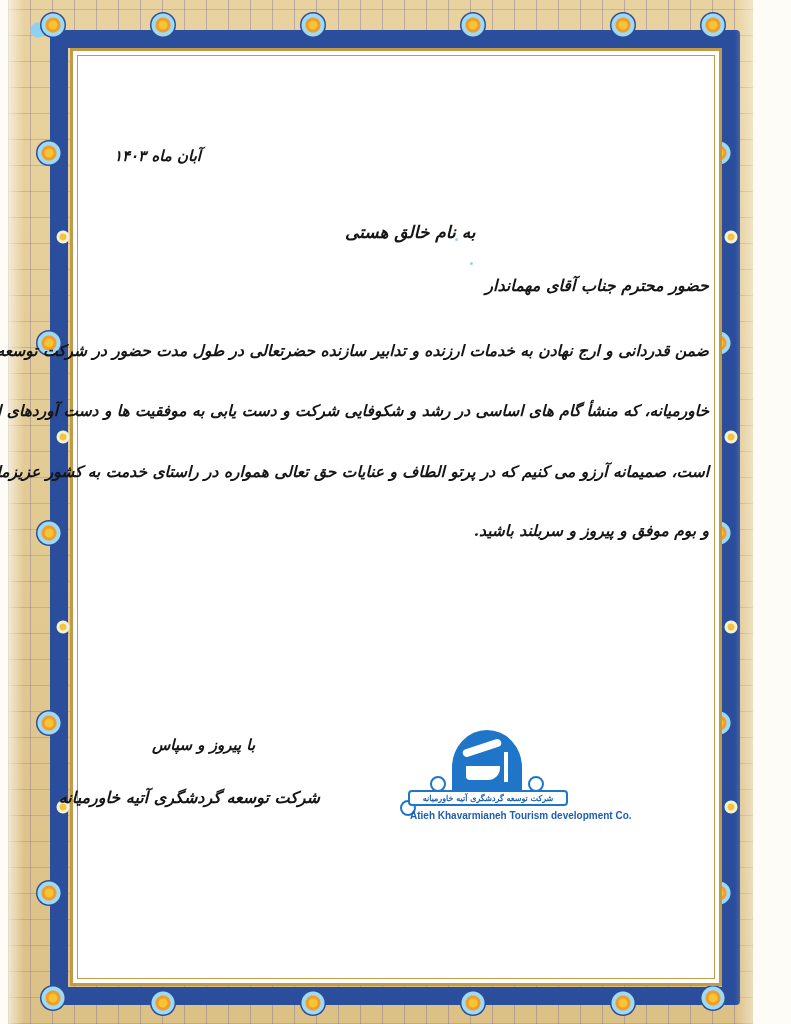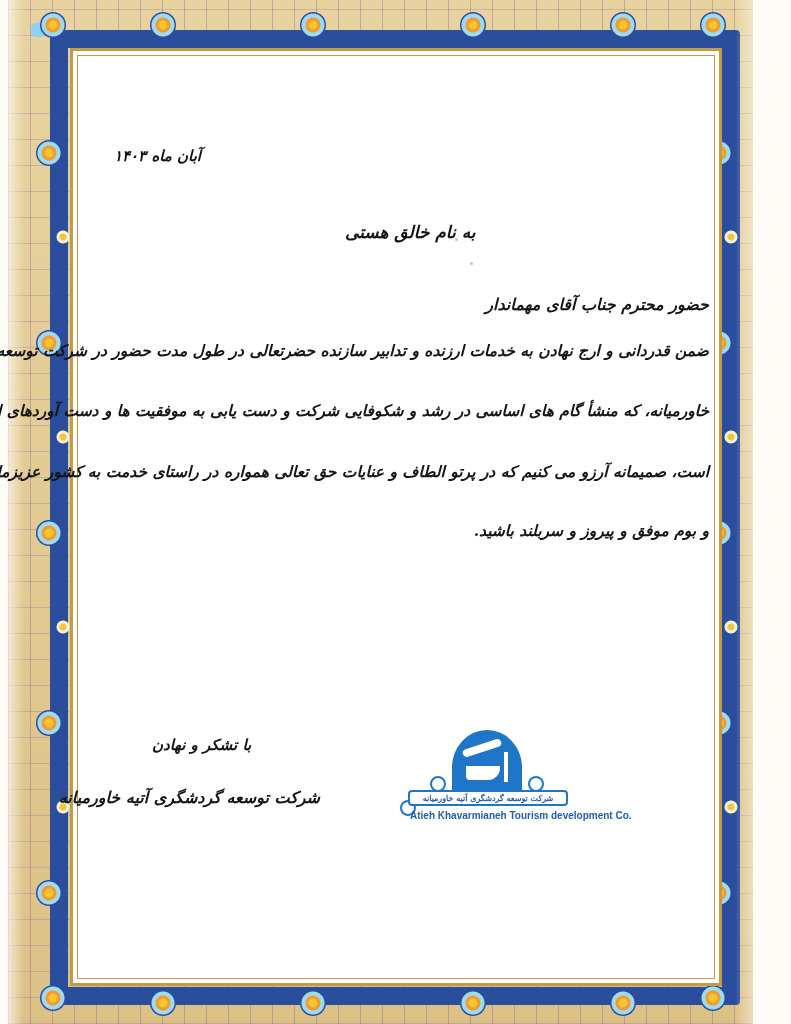--- a/index.html
+++ b/index.html
@@ -45,21 +45,21 @@
       box-shadow: inset 0 0 0 4px #ffffff, inset 0 0 0 5px #c29b4a;
       box-sizing: border-box;
     }
     .txt {
       position: absolute; direction: rtl; color: #151515;
       font-family: "DejaVu Serif", serif; font-weight: bold; font-style: italic;
       white-space: nowrap;
     }
     .date { right: 590px; top: 147px; font-size: 15px; margin-left: 20px; }
     .bismillah { left: 345px; top: 222px; font-size: 17px; }
-    .salutation { right: 82px; top: 295px; font-size: 16px; }
+    .salutation { right: 82px; top: 276px; font-size: 16px; }
     .body-line { right: 82px; font-size: 15.5px; width: 620px; text-align: justify; text-align-last: justify; }
     .l1 { top: 341px; }
     .l2 { top: 401px; }
     .l3 { top: 462px; }
     .l4 { top: 521px; width: auto; text-align-last: auto; }
     .closing { left: 152px; top: 736px; font-size: 15px; }
     .sign-company { right: 471px; top: 788px; font-size: 16px; }
     .logo {
       position: absolute; left: 400px; top: 726px; width: 170px; height: 104px;
     }
@@ -142,21 +142,21 @@
 
 <div class="txt date">آبان ماه ۱۴۰۳</div>
 <div class="txt bismillah">به نام خالق هستی</div>
 <div class="txt salutation">حضور محترم جناب آقای مهماندار</div>
 
 <div class="txt body-line l1">ضمن قدردانی و ارج نهادن به خدمات ارزنده و تدابیر سازنده حضرتعالی در طول مدت حضور در شرکت توسعه گردشگری آتیه</div>
 <div class="txt body-line l2">خاورمیانه، که منشأ گام های اساسی در رشد و شکوفایی شرکت و دست یابی به موفقیت ها و دست آوردهای ارزشمند و ماندگار بوده</div>
 <div class="txt body-line l3">است، صمیمانه آرزو می کنیم که در پرتو الطاف و عنایات حق تعالی همواره در راستای خدمت به کشور عزیزمان در جای جای این مرز</div>
 <div class="txt body-line l4">و بوم موفق و پیروز و سربلند باشید.</div>
 
-<div class="txt closing">با تشکر و نهادن</div>
+<div class="txt closing">با پیروز و سپاس</div>
 <div class="txt sign-company">شرکت توسعه گردشگری آتیه خاورمیانه</div>
 
 <div class="logo">
   <div class="logo-circle"></div>
   <div class="logo-plane"></div>
   <div class="logo-ship"></div>
   <div class="logo-palm"></div>
   <div class="logo-scroll" style="left:30px; top:50px;"></div>
   <div class="logo-scroll" style="left:128px; top:50px;"></div>
   <div class="logo-scroll" style="left:0px; top:74px;"></div>

